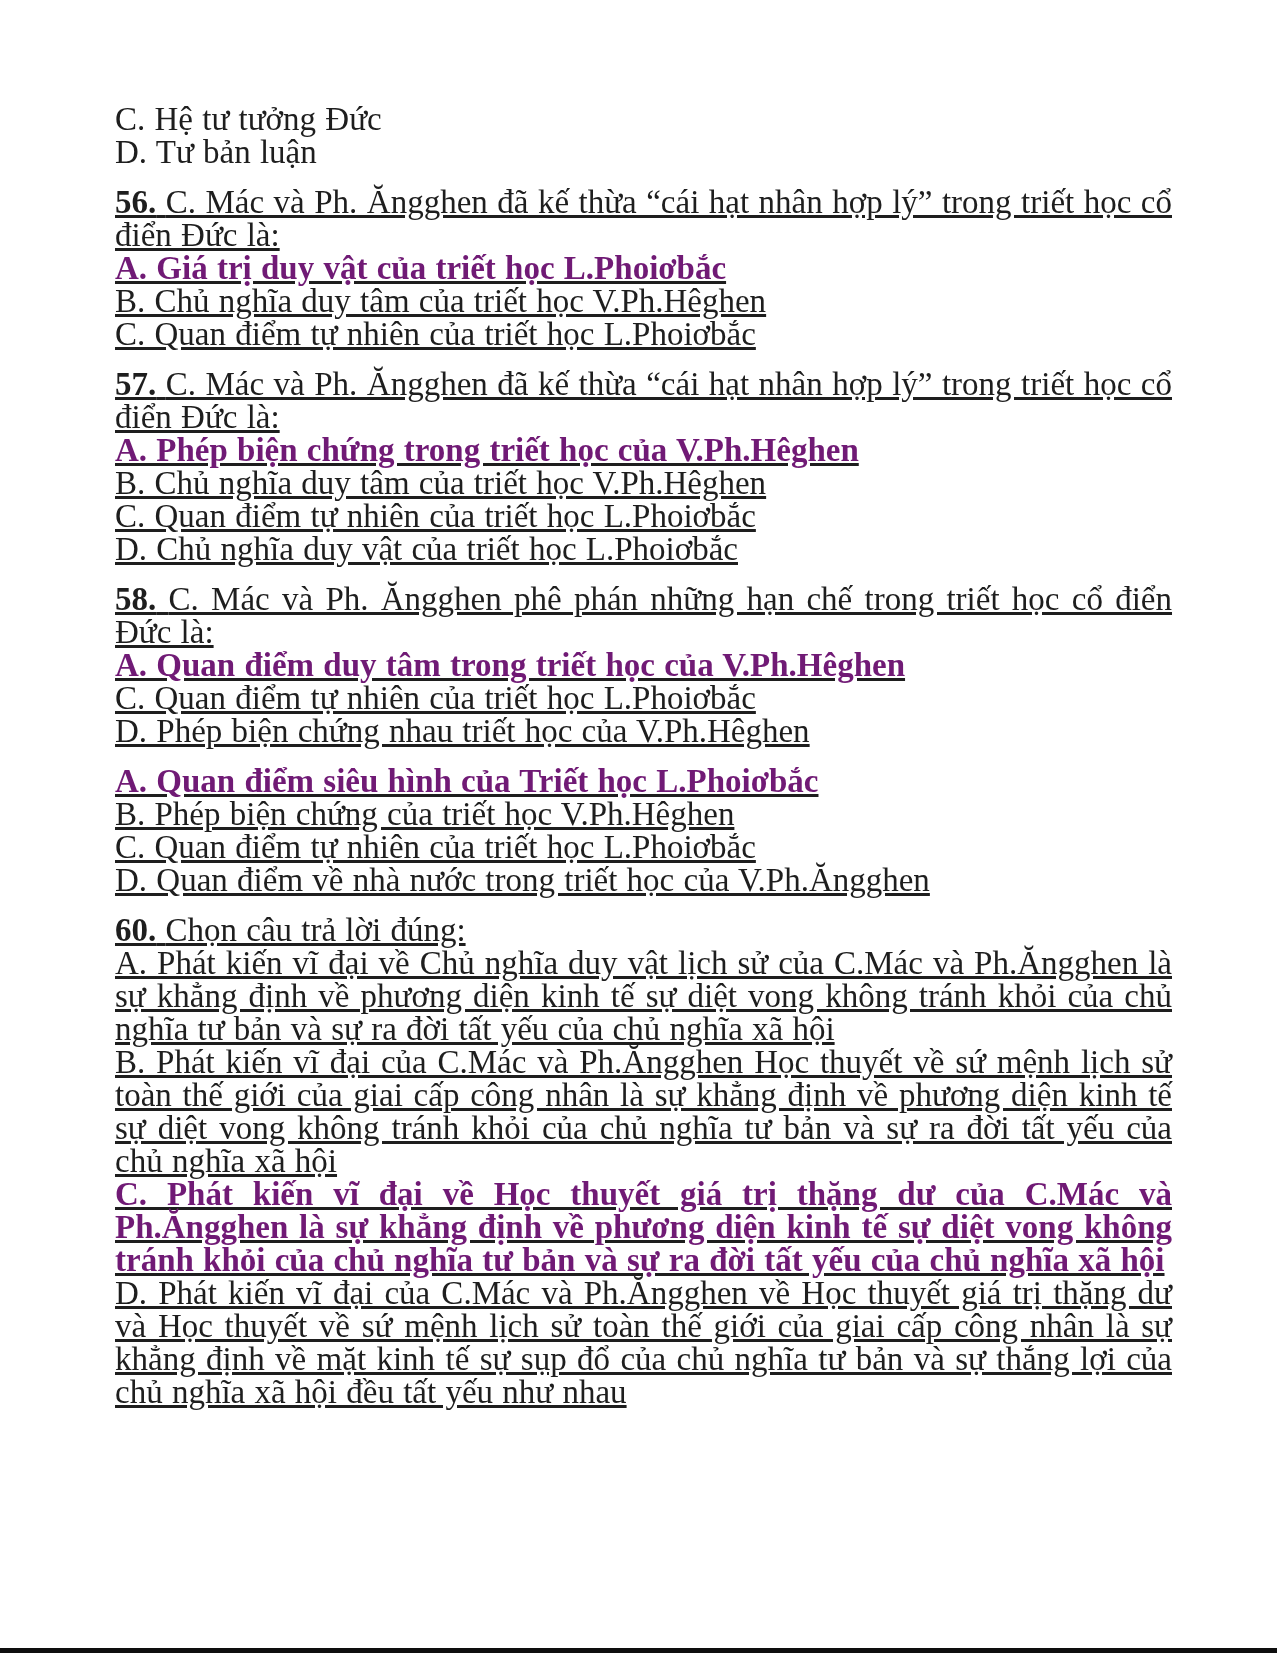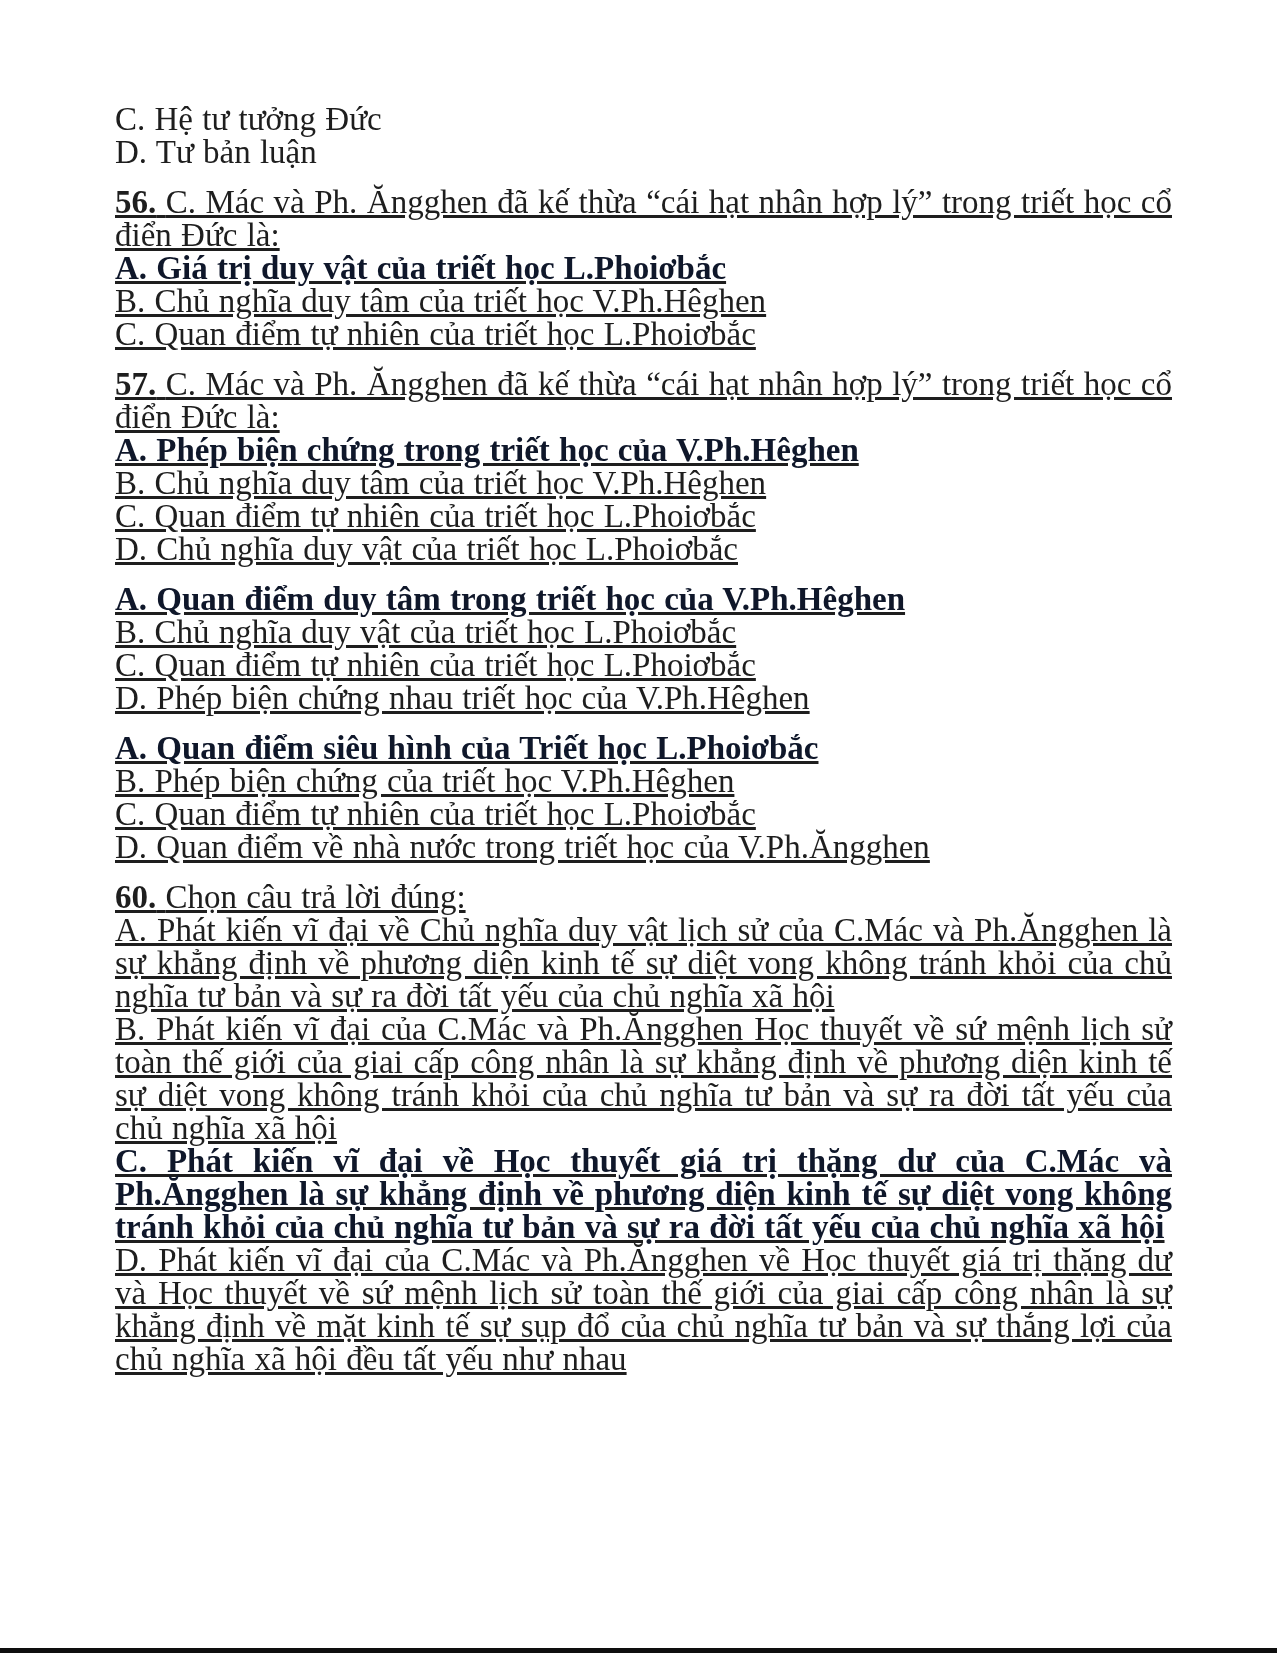--- a/index.html
+++ b/index.html
@@ -18,21 +18,21 @@
     width: 1057px;
     color: #1e1e1e;
     font-size: 33px;
     line-height: 33px;
     word-spacing: 1px;
   }
   p { margin: 0; text-align: justify; }
   .question { margin-top: 17px; text-decoration: underline; }
   .qnum { font-weight: bold; }
   .key {
-    color: #0f172a;
+    color: #701a75;
     font-weight: bold;
   }
   .bottom-bar {
     position: absolute;
     left: 0;
     bottom: 0;
     width: 1277px;
     height: 5px;
     background: #0e0e0e;
   }
@@ -56,22 +56,22 @@
 
   <div class="question">
     <p class="stem"><span class="qnum">57.</span> <span>C. Mác và Ph. Ăngghen đã kế thừa “cái hạt nhân hợp lý” trong triết học cổ điển Đức là:</span></p>
     <p class="key">A. Phép biện chứng trong triết học của V.Ph.Hêghen</p>
     <p>B. Chủ nghĩa duy tâm của triết học V.Ph.Hêghen</p>
     <p>C. Quan điểm tự nhiên của triết học L.Phoiơbắc</p>
     <p>D. Chủ nghĩa duy vật của triết học L.Phoiơbắc</p>
   </div>
 
   <div class="question">
+    <p class="stem"><span class="qnum">58.</span> <span>C. Mác và Ph. Ăngghen phê phán những hạn chế  trong triết học cổ điển Đức là:</span></p>
     <p class="key">A. Quan điểm duy tâm trong triết học của V.Ph.Hêghen</p>
-    <p>B. Chủ nghĩa duy vật của triết học L.Phoiơbắc</p>
     <p>C. Quan điểm tự nhiên của triết học L.Phoiơbắc</p>
     <p>D. Phép biện chứng nhau triết học của V.Ph.Hêghen</p>
   </div>
 
   <div class="question">
     <p class="key">A. Quan điểm siêu hình của Triết học L.Phoiơbắc</p>
     <p>B. Phép biện chứng của triết học V.Ph.Hêghen</p>
     <p>C. Quan điểm tự nhiên của triết học L.Phoiơbắc</p>
     <p>D. Quan điểm về nhà nước trong triết học của V.Ph.Ăngghen</p>
   </div>

